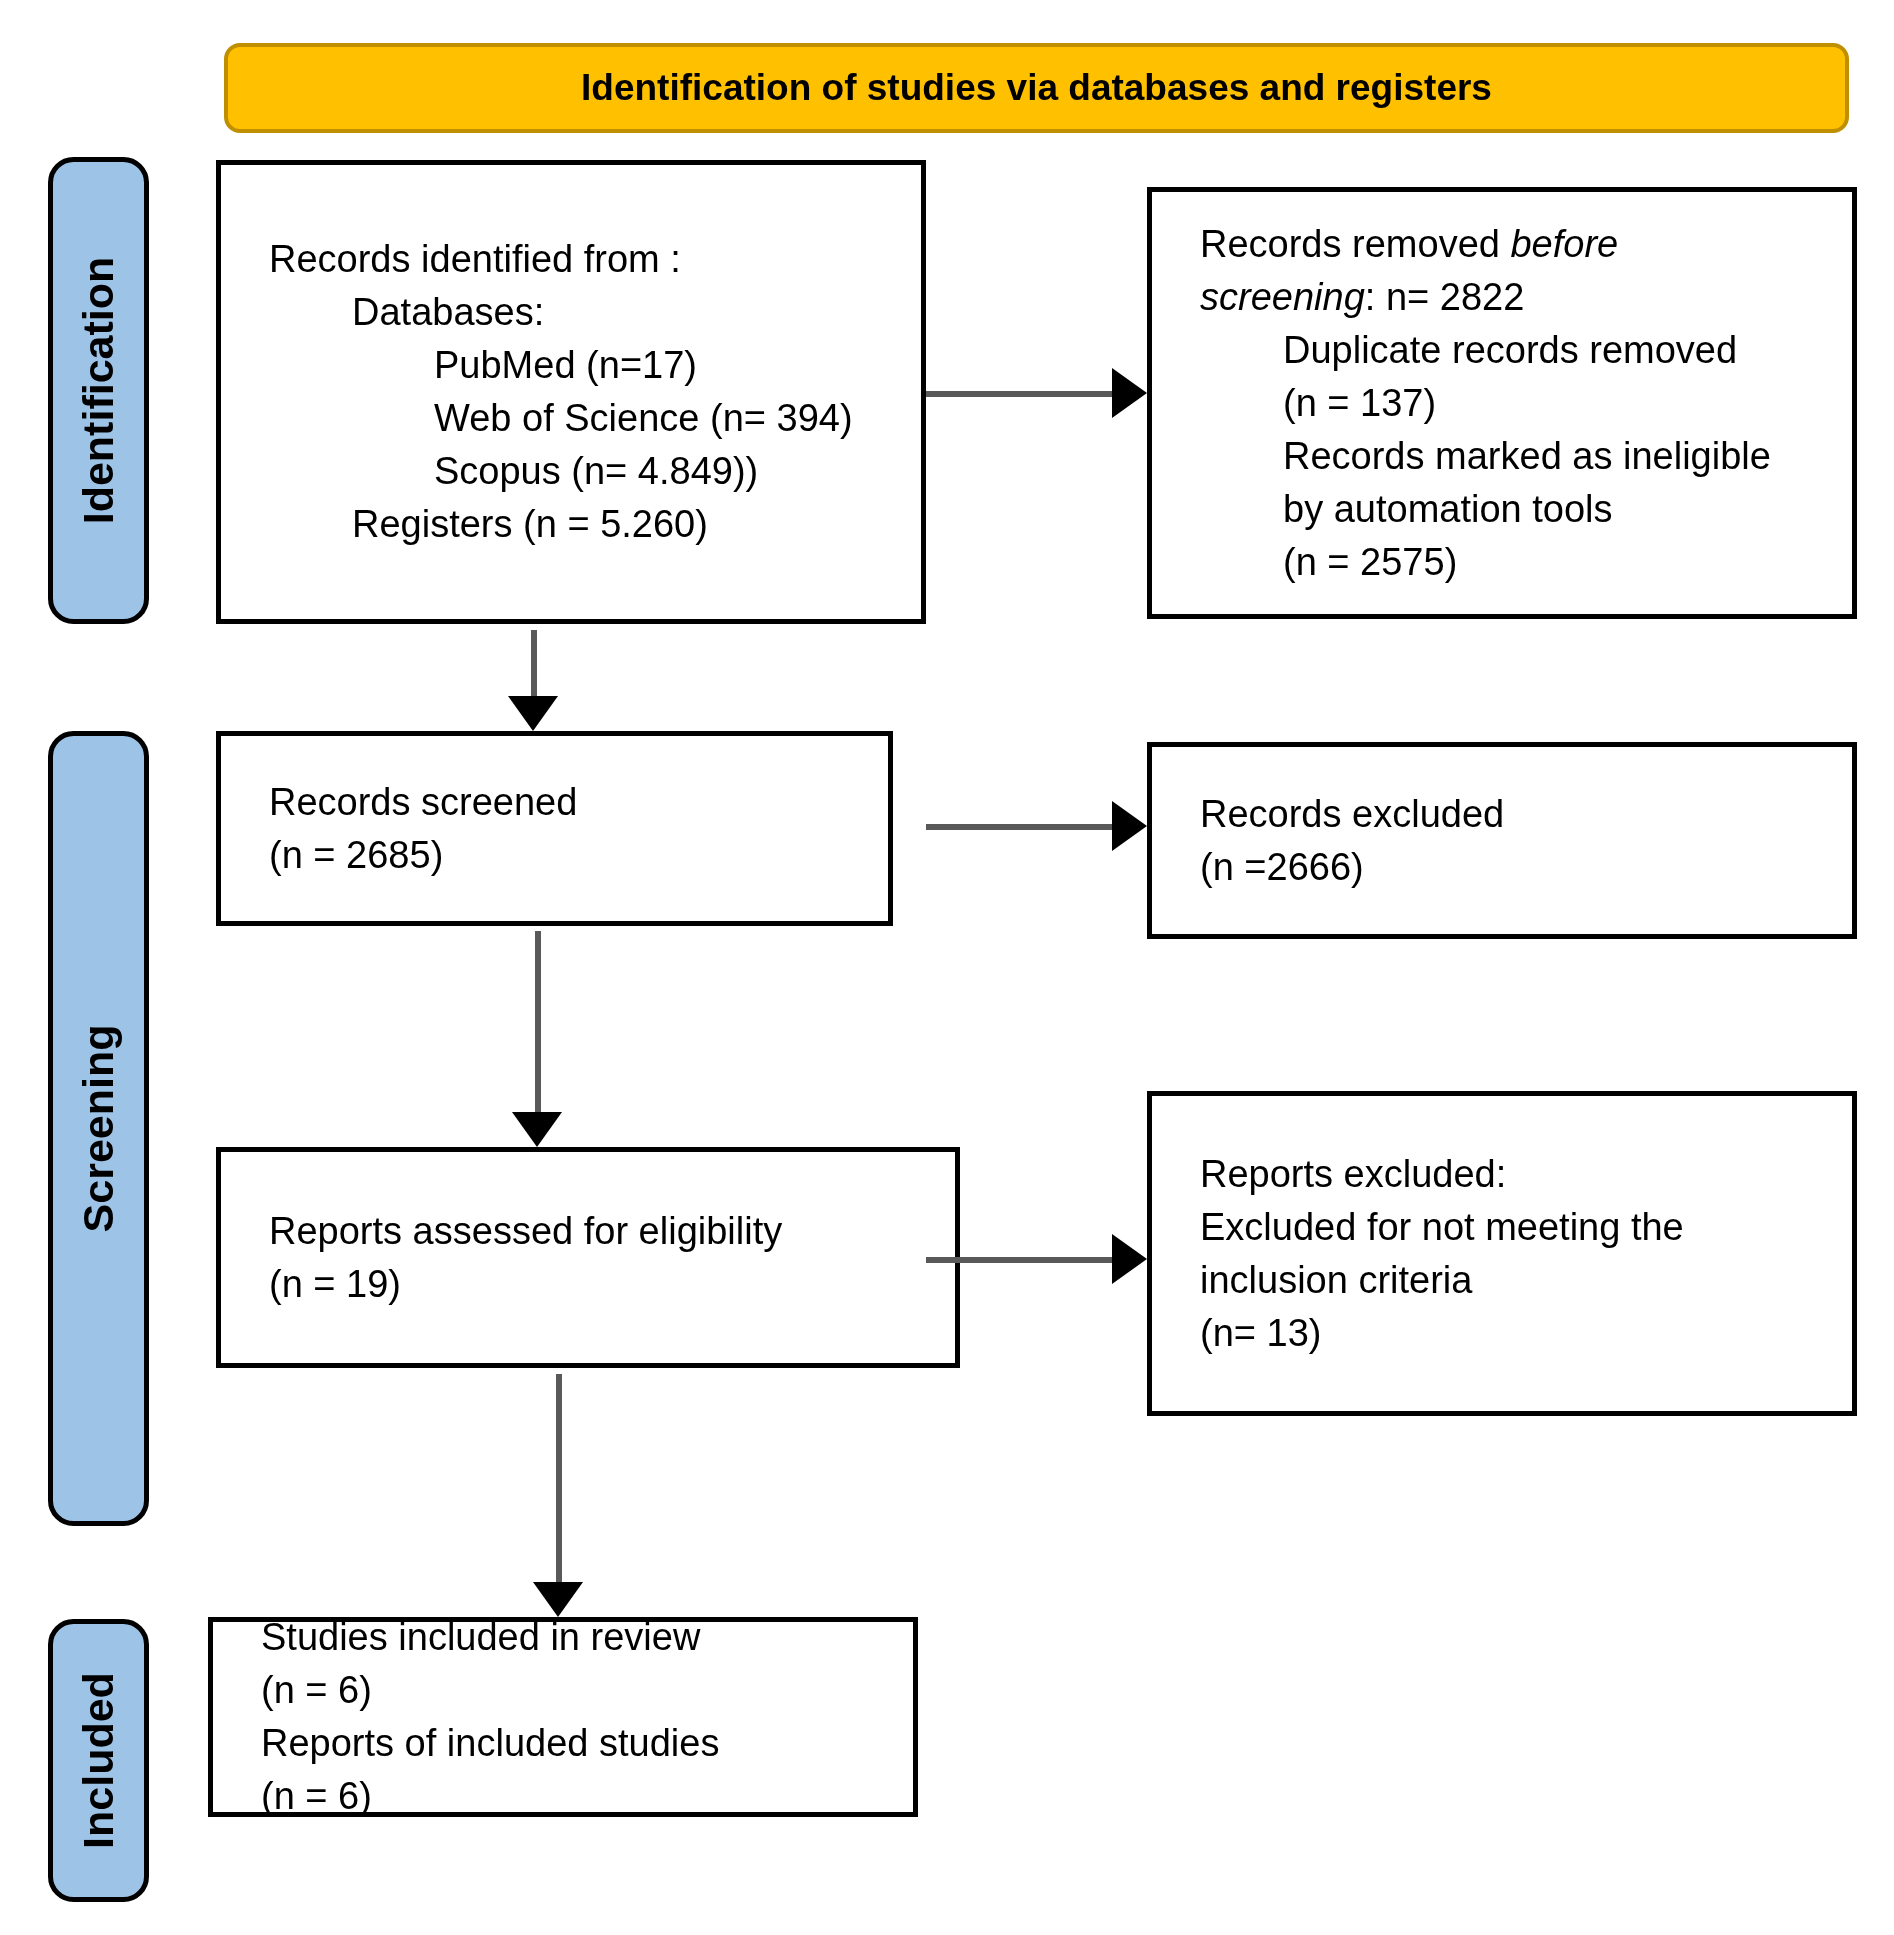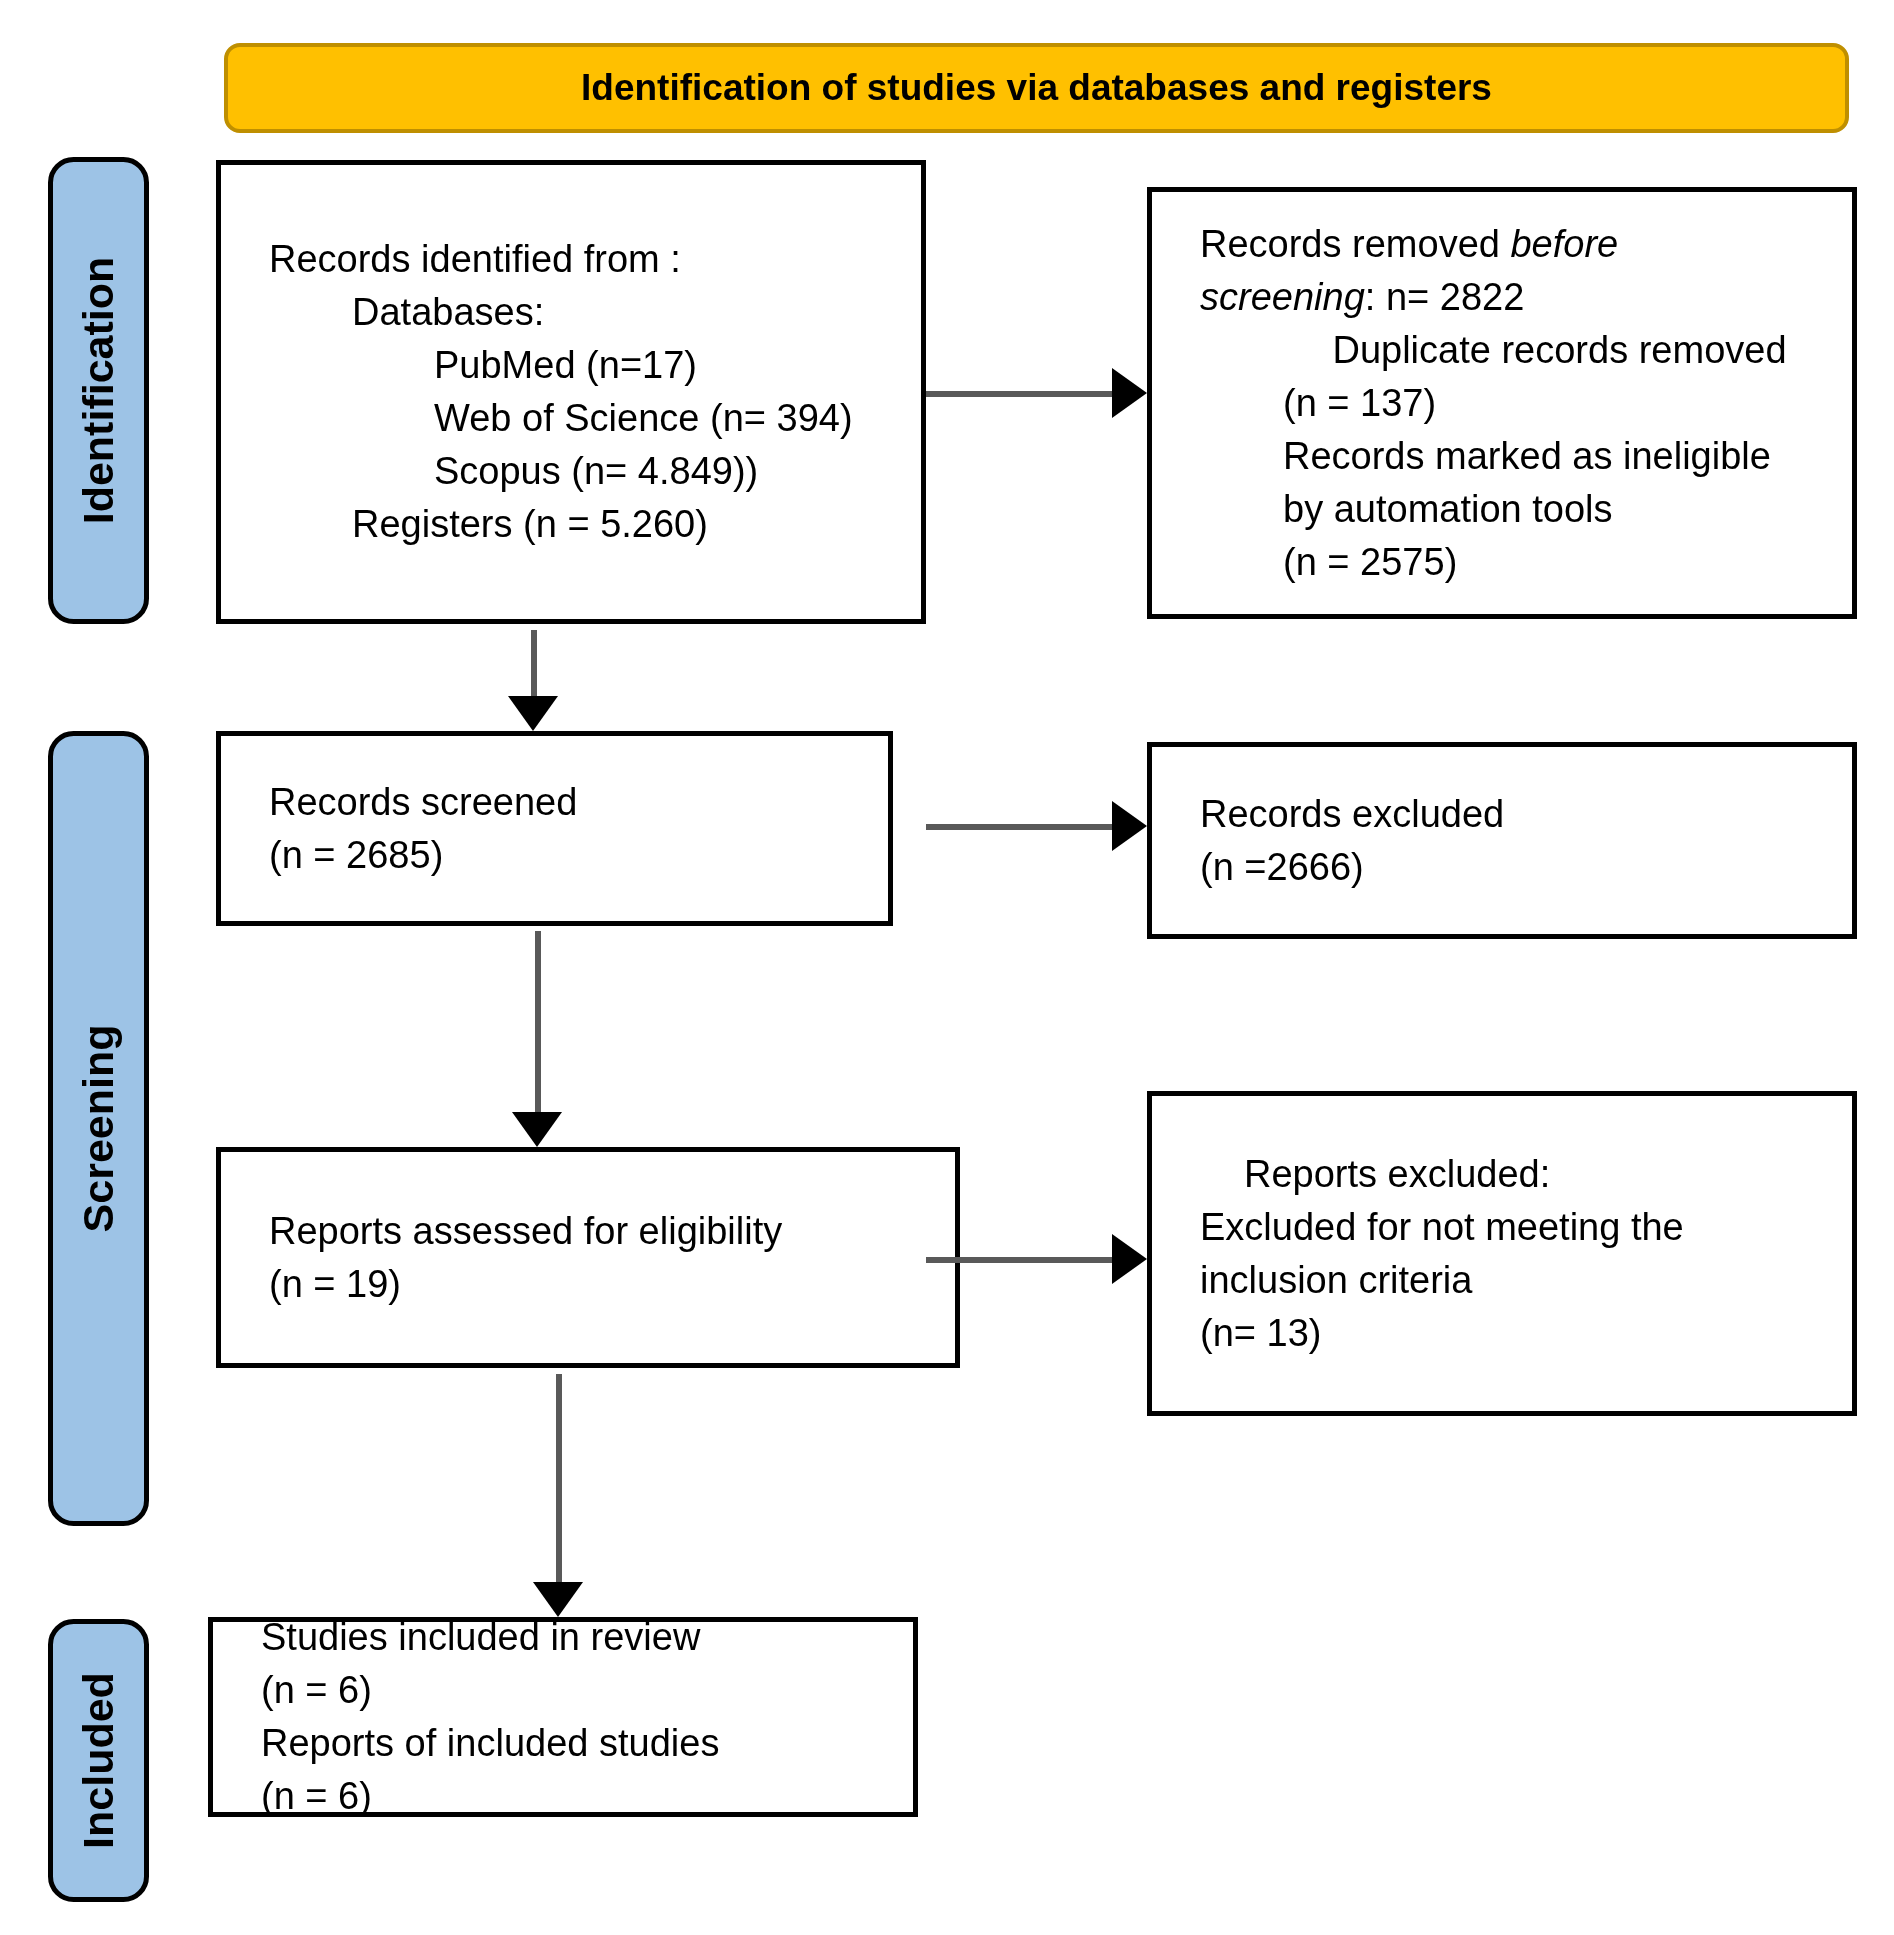--- a/index.html
+++ b/index.html
@@ -120,40 +120,40 @@
       <div class="line" style="padding-left: 0px;"><span>Records identified from :</span></div>
       <div class="line" style="padding-left: 83px;"><span>Databases:</span></div>
       <div class="line" style="padding-left: 165px;"><span>PubMed (n=17)</span></div>
       <div class="line" style="padding-left: 165px;"><span>Web of Science (n= 394)</span></div>
       <div class="line" style="padding-left: 165px;"><span>Scopus (n= 4.849))</span></div>
       <div class="line" style="padding-left: 83px;"><span>Registers (n = 5.260)</span></div>
     </div>
   <div class="flow-box box-records-removed">
       <div class="line" style="padding-left: 0px;"><span>Records removed </span><span style="font-style: italic;">before</span></div>
       <div class="line" style="padding-left: 0px;"><span style="font-style: italic;">screening</span><span>: n= 2822</span></div>
-      <div class="line" style="padding-left: 83px; text-align: center;"><span>Duplicate records removed</span></div>
+      <div class="line" style="padding-left: 83px;"><span>Duplicate records removed</span></div>
       <div class="line" style="padding-left: 83px;"><span>(n = 137)</span></div>
       <div class="line" style="padding-left: 83px;"><span>Records marked as ineligible</span></div>
       <div class="line" style="padding-left: 83px;"><span>by automation tools</span></div>
       <div class="line" style="padding-left: 83px;"><span>(n = 2575)</span></div>
     </div>
   <div class="flow-box box-records-screened">
       <div class="line" style="padding-left: 0px;"><span>Records screened</span></div>
       <div class="line" style="padding-left: 0px;"><span>(n = 2685)</span></div>
     </div>
   <div class="flow-box box-records-excluded">
       <div class="line" style="padding-left: 0px;"><span>Records excluded</span></div>
       <div class="line" style="padding-left: 0px;"><span>(n =2666)</span></div>
     </div>
   <div class="flow-box box-reports-assessed">
       <div class="line" style="padding-left: 0px;"><span>Reports assessed for eligibility</span></div>
       <div class="line" style="padding-left: 0px;"><span>(n = 19)</span></div>
     </div>
   <div class="flow-box box-reports-excluded">
-      <div class="line" style="padding-left: 0px; margin-left: 44px;"><span>Reports excluded:</span></div>
+      <div class="line" style="padding-left: 0px;"><span>Reports excluded:</span></div>
       <div class="line" style="padding-left: 0px;"><span>Excluded for not meeting the</span></div>
       <div class="line" style="padding-left: 0px;"><span>inclusion criteria</span></div>
       <div class="line" style="padding-left: 0px;"><span>(n= 13)</span></div>
     </div>
   <div class="flow-box box-studies-included">
       <div class="line" style="padding-left: 0px;"><span>Studies included in review</span></div>
       <div class="line" style="padding-left: 0px;"><span>(n = 6)</span></div>
       <div class="line" style="padding-left: 0px;"><span>Reports of included studies</span></div>
       <div class="line" style="padding-left: 0px;"><span>(n = 6)</span></div>
     </div>

